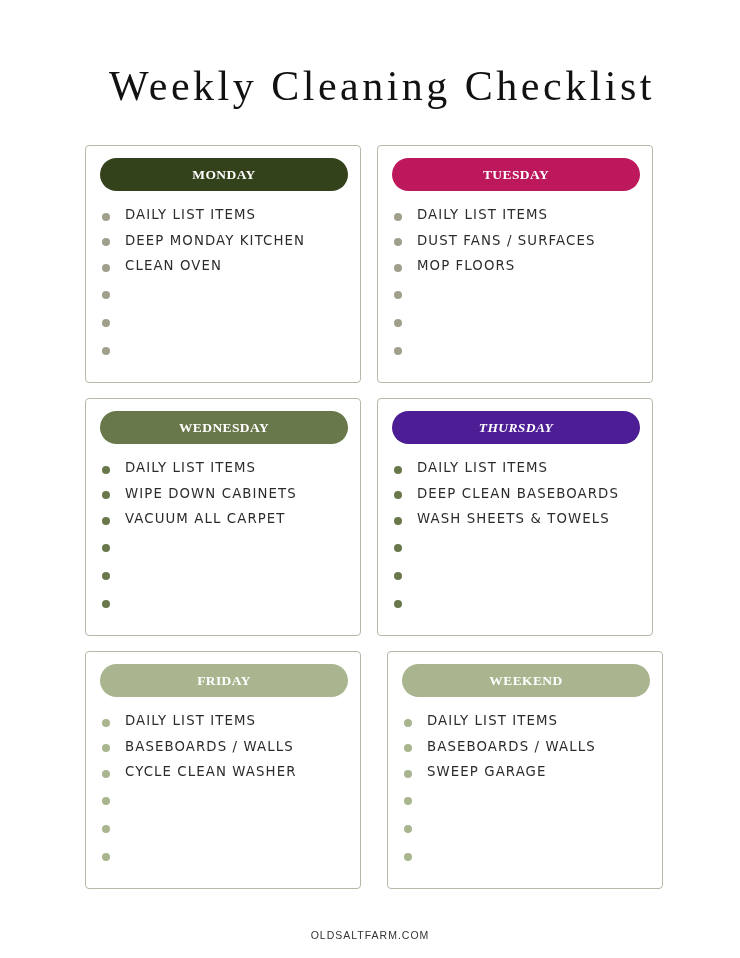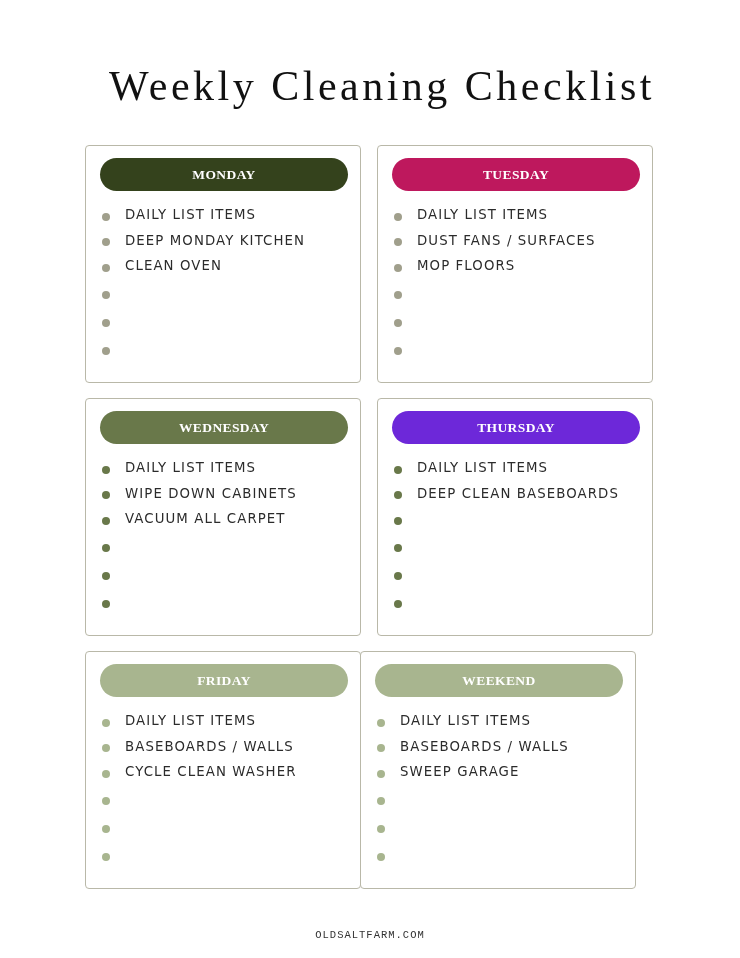--- a/index.html
+++ b/index.html
@@ -13,21 +13,21 @@
     display:flex;align-items:center;justify-content:center;
     font-family:"Liberation Serif","DejaVu Serif",serif;font-weight:bold;
     font-size:13.5px;color:#fff;letter-spacing:0.4px;}
   .items{position:absolute;left:16px;top:56px;width:250px;}
   .item{display:flex;align-items:center;height:28px;}
   .item:nth-child(-n+3){height:25.5px;}
   .dot{width:8px;height:8px;border-radius:50%;margin-right:15px;flex-shrink:0;margin-top:4px;}
   .label{font-family:"DejaVu Sans","Liberation Sans",sans-serif;font-size:13.3px;
     letter-spacing:1.1px;color:#2b2b2b;}
   .footer{position:absolute;top:929px;left:0;width:740px;text-align:center;
-    font-family:Liberation Mono, monospace;font-size:10.5px;letter-spacing:1px;color:#333;}
+    font-family:Liberation Sans, sans-serif;font-size:10.5px;letter-spacing:1px;color:#333;}
 </style>
 </head>
 <body>
 
 <div class="title">Weekly Cleaning Checklist</div>
 
 <div id="grid">
     <div class="card" style="left: 85px; top: 145px; border-color: rgb(185, 184, 168);">
       <div class="pill" style="background: rgb(52, 66, 28);">MONDAY</div>
       <div class="items">
@@ -109,32 +109,33 @@
           <span class="dot" style="background: rgb(105, 120, 74);"></span>
           <span class="label"></span>
         </div>
         <div class="item">
           <span class="dot" style="background: rgb(105, 120, 74);"></span>
           <span class="label"></span>
         </div>
       </div>
     </div>
     <div class="card" style="left: 377px; top: 398px; border-color: rgb(185, 184, 168);">
-      <div class="pill" style="background: #6d28d9;">THURSDAY</div>
+      <div class="pill" style="background: #4c1d95; font-style: italic;">THURSDAY</div>
       <div class="items">
         <div class="item">
           <span class="dot" style="background: rgb(105, 120, 74);"></span>
           <span class="label">DAILY LIST ITEMS</span>
         </div>
         <div class="item">
           <span class="dot" style="background: rgb(105, 120, 74);"></span>
           <span class="label">DEEP CLEAN BASEBOARDS</span>
         </div>
         <div class="item">
           <span class="dot" style="background: rgb(105, 120, 74);"></span>
+          <span class="label">WASH SHEETS &amp; TOWELS</span>
         </div>
         <div class="item">
           <span class="dot" style="background: rgb(105, 120, 74);"></span>
           <span class="label"></span>
         </div>
         <div class="item">
           <span class="dot" style="background: rgb(105, 120, 74);"></span>
           <span class="label"></span>
         </div>
         <div class="item">
@@ -165,21 +166,21 @@
         <div class="item">
           <span class="dot" style="background: rgb(168, 181, 143);"></span>
           <span class="label"></span>
         </div>
         <div class="item">
           <span class="dot" style="background: rgb(168, 181, 143);"></span>
           <span class="label"></span>
         </div>
       </div>
     </div>
-    <div class="card" style="left: 360px; top: 651px; border-color: rgb(185, 184, 168);">
+    <div class="card" style="left: 387px; top: 651px; border-color: rgb(185, 184, 168);">
       <div class="pill" style="background: rgb(168, 181, 143);">WEEKEND</div>
       <div class="items">
         <div class="item">
           <span class="dot" style="background: rgb(168, 181, 143);"></span>
           <span class="label">DAILY LIST ITEMS</span>
         </div>
         <div class="item">
           <span class="dot" style="background: rgb(168, 181, 143);"></span>
           <span class="label">BASEBOARDS / WALLS</span>
         </div>

